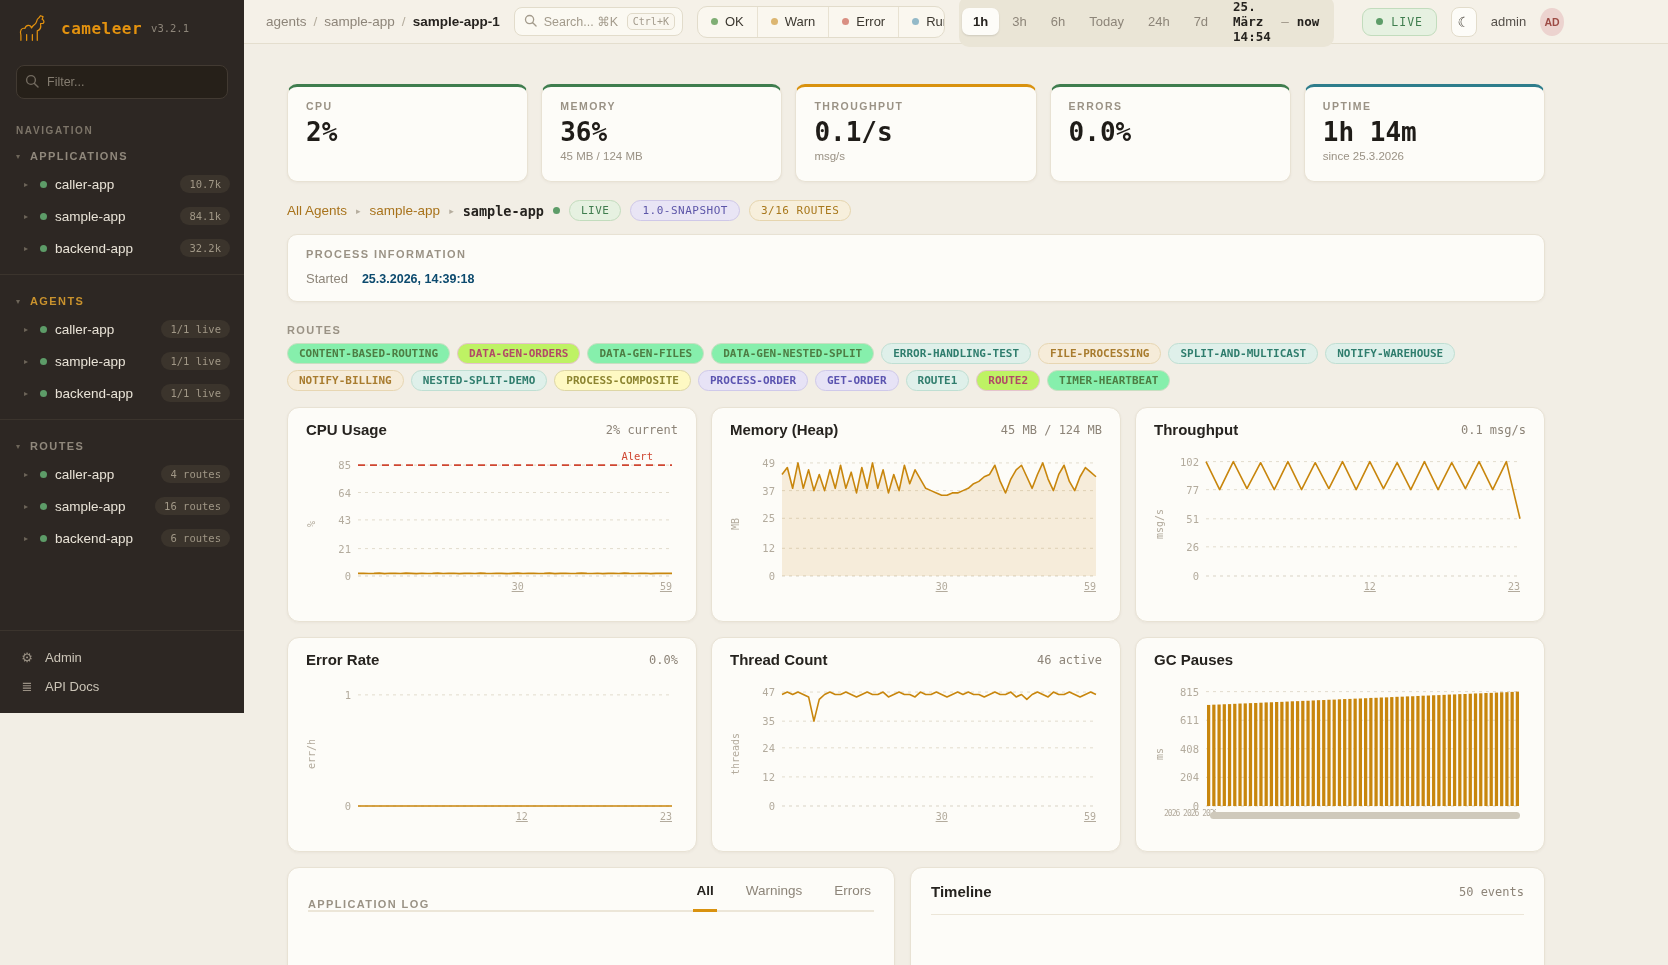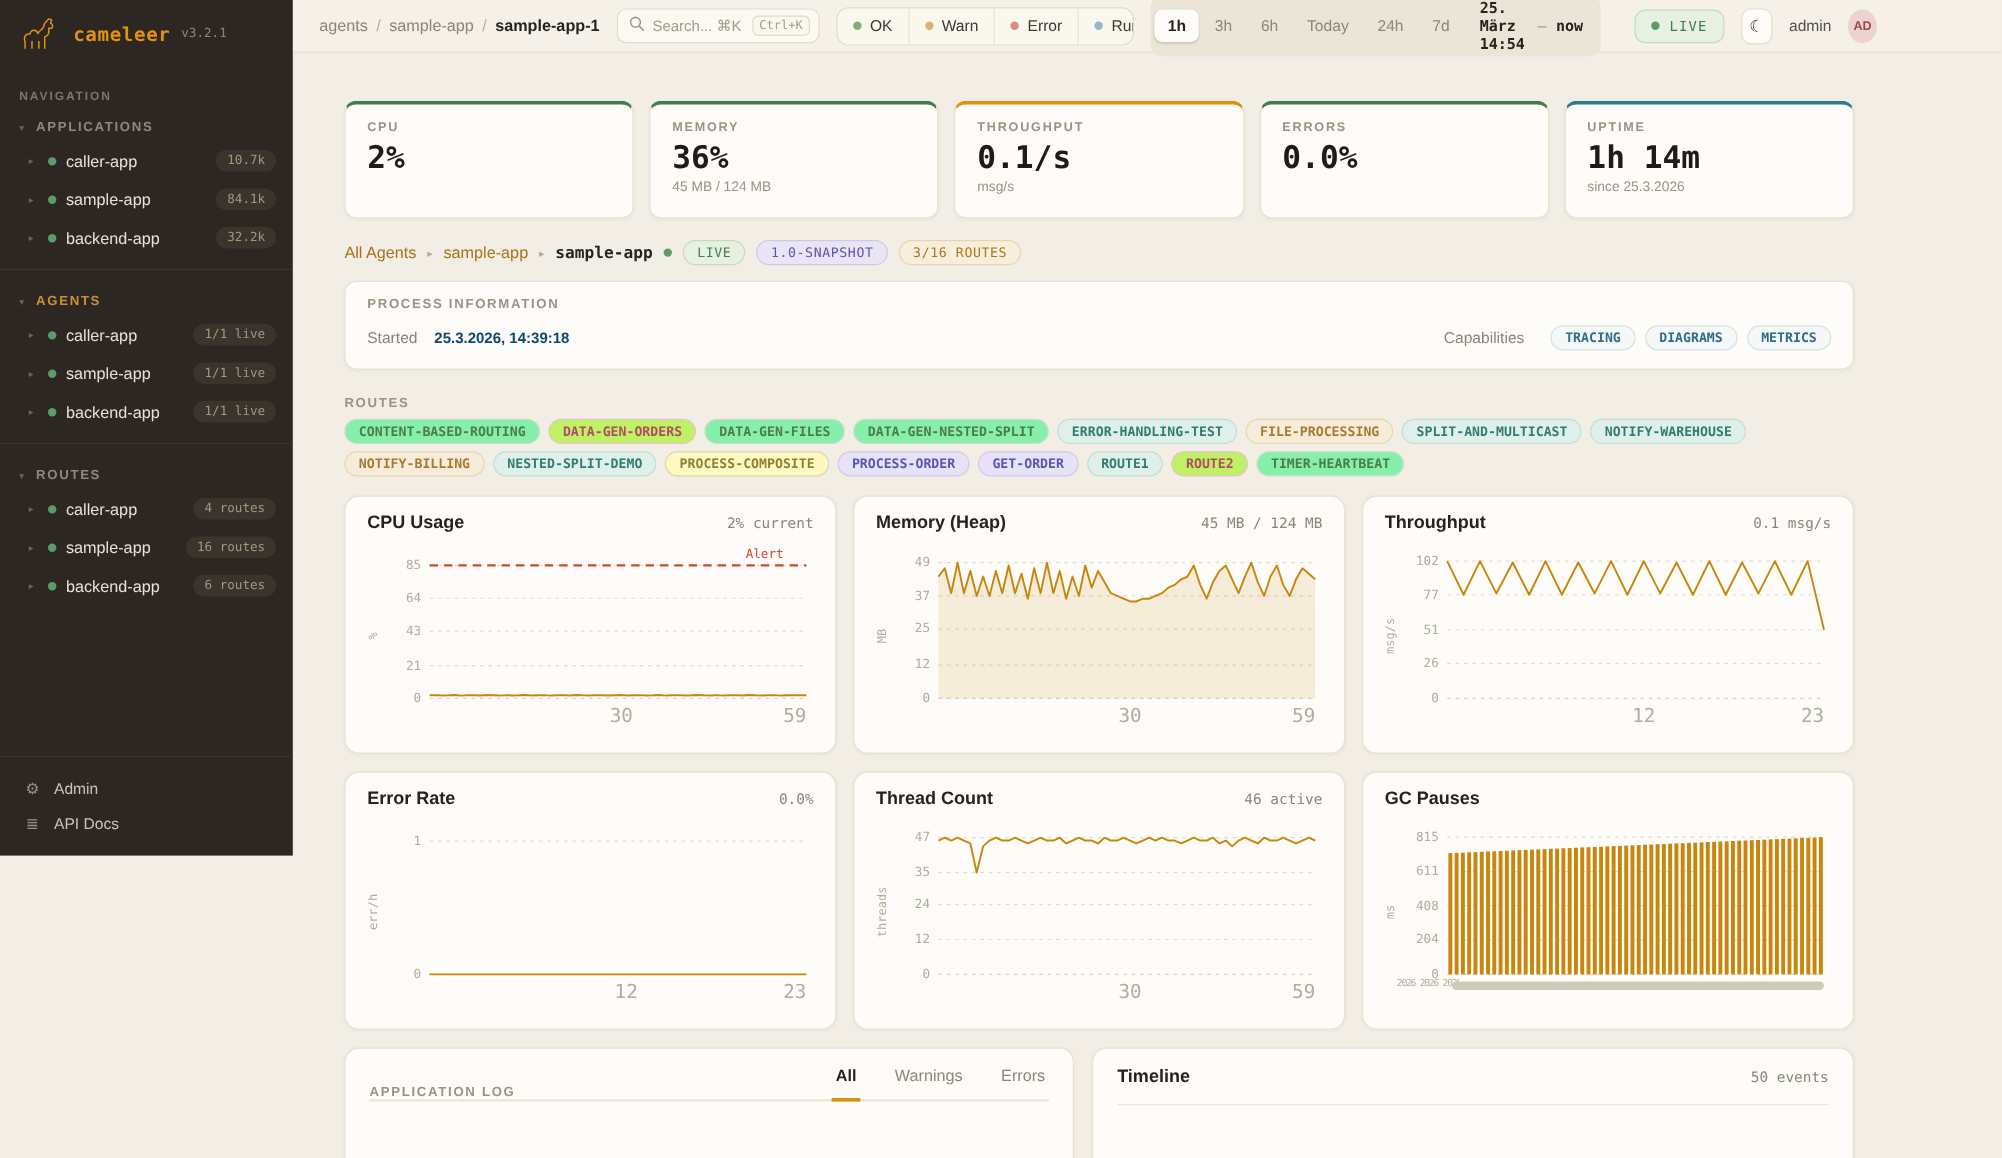--- a/index.html
+++ b/index.html
@@ -99,21 +99,21 @@
   
   .charts-grid { display:grid; grid-template-columns:repeat(3,1fr); gap:15px 14px; margin-top:16px; }
   .chart-card { height:215px; padding:13px 18px; border-radius:12px; position:relative; }
   .chart-head { display:flex; align-items:center; justify-content:space-between; }
   .chart-title { font-size:15px; font-weight:bold; color:#26231f; }
   .chart-val { font-family:"DejaVu Sans Mono", monospace; font-size:12px; color:#8d8478; }
   .chart-body { display:flex; margin-top:16px; }
   .chart-ylab { writing-mode:vertical-rl; transform:rotate(180deg); font-family:"DejaVu Sans Mono", monospace; font-size:10px; color:#b3ab9d; text-align:center; width:14px; }
   .chart-area { flex:1; position:relative; height:120px; margin:2px 6px 18px 38px; }
   .ytick { position:absolute; right:100%; margin-right:7px; transform:translateY(-50%); font-family:"DejaVu Sans Mono", monospace; font-size:10.5px; color:#b3ab9d; }
-  .xtick { position:absolute; top:100%; margin-top:5px; font-family:"DejaVu Sans Mono", monospace; font-size:16px; color:#b3ab9d; }
+  .xtick { position:absolute; top:100%; margin-top:5px; font-family:"DejaVu Sans Mono", monospace; font-size:10px; color:#b3ab9d;text-decoration:underline; }
   .alert-lab { position:absolute; right:19px; font-family:"DejaVu Sans Mono", monospace; font-size:10.5px; color:#cf4631; }
   .gc-cram { position:absolute; left:-42px; top:100%; margin-top:3px; width:52px; overflow:hidden; white-space:nowrap; font-family:"DejaVu Sans Mono", monospace; font-size:8px; letter-spacing:-1px; color:#b3ab9d; }
   .gc-scroll { position:absolute; left:4px; right:0; top:100%; margin-top:6px; height:7px; border-radius:4px; background:#cfc9bb; }
 
   
   .bottom-grid { display:grid; grid-template-columns:608fr 635fr; gap:15px; margin-top:15px; }
   .bottom-card { height:300px; padding:15px 20px; border-radius:12px; }
   .log-head { display:flex; align-items:flex-end; justify-content:space-between; border-bottom:2px solid #ece6d8; }
   .tabs { display:flex; gap:26px; }
   .tab { font-size:13.5px; color:#8d8579; padding:0 3px 11px; cursor:pointer; }
@@ -126,20 +126,29 @@
 </head>
 <body>
 
 <aside class="sidebar">
   <div class="logo-row">
     <svg width="36" height="30" viewBox="0 0 44 36">
       <path d="M6 33 L6 27 C4 21 7 17.5 11 18.5 C12 13.5 18 13.5 19 18 C21 13.5 24 14.5 25 10.5 C25.4 8.5 26 6.5 28 5.5 L30 3 L33 4 L32 7.5 C34.5 8.5 34.8 11 33 12.5 L30 12.5 C31 18 29.5 20.5 26 21.5 L26 33 M13 33 L13 26 M20 33 L20 26" fill="none" stroke="#e3920f" stroke-width="1.5" stroke-linecap="round" stroke-linejoin="round"></path>
     </svg>
     <span class="logo-name">cameleer</span>
     <span class="logo-ver">v3.2.1</span>
+  </div>
+  <div class="filter-wrap">
+    <span class="s-ico">
+      <svg width="14" height="14" viewBox="0 0 14 14">
+          <circle cx="6" cy="6" r="4.4" fill="none" stroke="#9a9184" stroke-width="1.4"></circle>
+          <line x1="9.4" y1="9.4" x2="13" y2="13" stroke="#9a9184" stroke-width="1.4" stroke-linecap="round"></line>
+        </svg>
+    </span>
+    <input type="text" placeholder="Filter..." style="">
   </div>
   <div class="nav-caption">NAVIGATION</div>
   <nav class="nav-scroll" id="nav-sections">
       <div class="nav-section-head">
         <span class="caret">▾</span>
         <span class="sec-label">APPLICATIONS</span>
       </div>
       <div class="nav-item">
         <span class="caret">▸</span>
         <span class="dot" style="background: rgb(93, 156, 104);"></span>
@@ -318,28 +327,20 @@
         <span class="pill pill-green">LIVE</span>
         <span class="pill pill-purple">1.0-SNAPSHOT</span>
         <span class="pill pill-amber">3/16 ROUTES</span>
       </div>
 
     <div class="card process-card">
       <div class="card-label">PROCESS INFORMATION</div>
       <div class="proc-row">
         <span class="proc-key">Started</span>
         <span class="proc-val">25.3.2026, 14:39:18</span>
-        <div class="caps-wrap">
-          <span class="proc-key">Capabilities</span>
-          <span id="caps" style="display:flex;gap:8px">
-              <span class="cap-pill">TRACING</span>
-              <span class="cap-pill">DIAGRAMS</span>
-              <span class="cap-pill">METRICS</span>
-            </span>
-        </div>
       </div>
     </div>
 
     <div class="routes-block">
       <div class="card-label">ROUTES</div>
       <div class="chips" id="route-chips">
           <span class="chip chip-green">CONTENT-BASED-ROUTING</span>
           <span class="chip chip-pink">DATA-GEN-ORDERS</span>
           <span class="chip chip-green">DATA-GEN-FILES</span>
           <span class="chip chip-green">DATA-GEN-NESTED-SPLIT</span>

